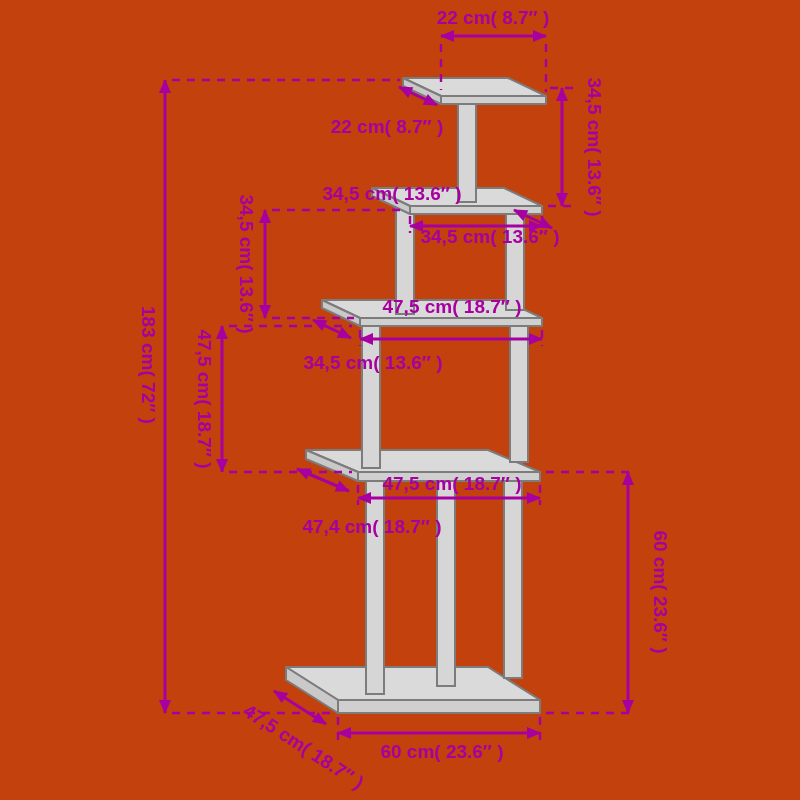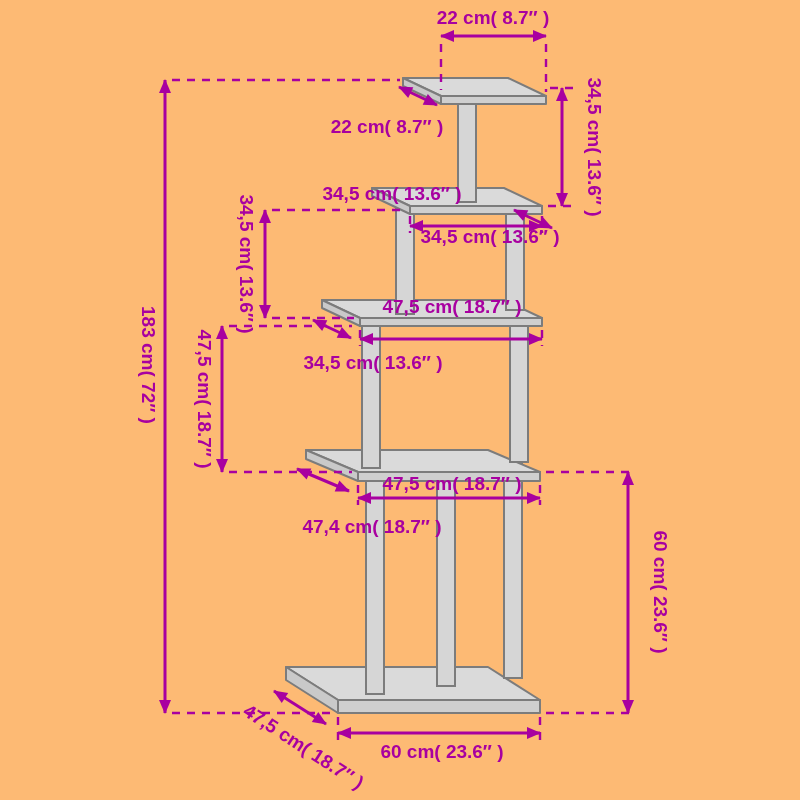--- a/index.html
+++ b/index.html
@@ -1,16 +1,16 @@
 <!DOCTYPE html>
 <html><head>
 <meta charset="utf-8">
 <style>
   html,body{margin:0;padding:0;background:#FFFFFF;}
-  .stage{position:relative;width:800px;height:800px;background:#fdba74;overflow:hidden;}
+  .stage{position:relative;width:800px;height:800px;background:#c2410c;overflow:hidden;}
   svg{display:block;}
   .p-top  {fill:#DADADA;stroke:#7C7C7C;stroke-width:2;stroke-linejoin:round;}
   .p-side {fill:#C9C9C9;stroke:#7C7C7C;stroke-width:2;stroke-linejoin:round;}
   .p-front{fill:#CFCFCF;stroke:#7C7C7C;stroke-width:2;stroke-linejoin:round;}
   .post   {fill:#D6D6D6;stroke:#7C7C7C;stroke-width:2;}
   .dim-line{stroke:#A800A0;stroke-width:3;fill:none;}
   .ext-line{stroke:#A800A0;stroke-width:2.4;stroke-dasharray:8 7;fill:none;}
   .dim-label{font-family:"Liberation Sans",sans-serif;font-weight:bold;font-size:19px;fill:#A800A0;text-anchor:middle;}
 </style>
 </head>

